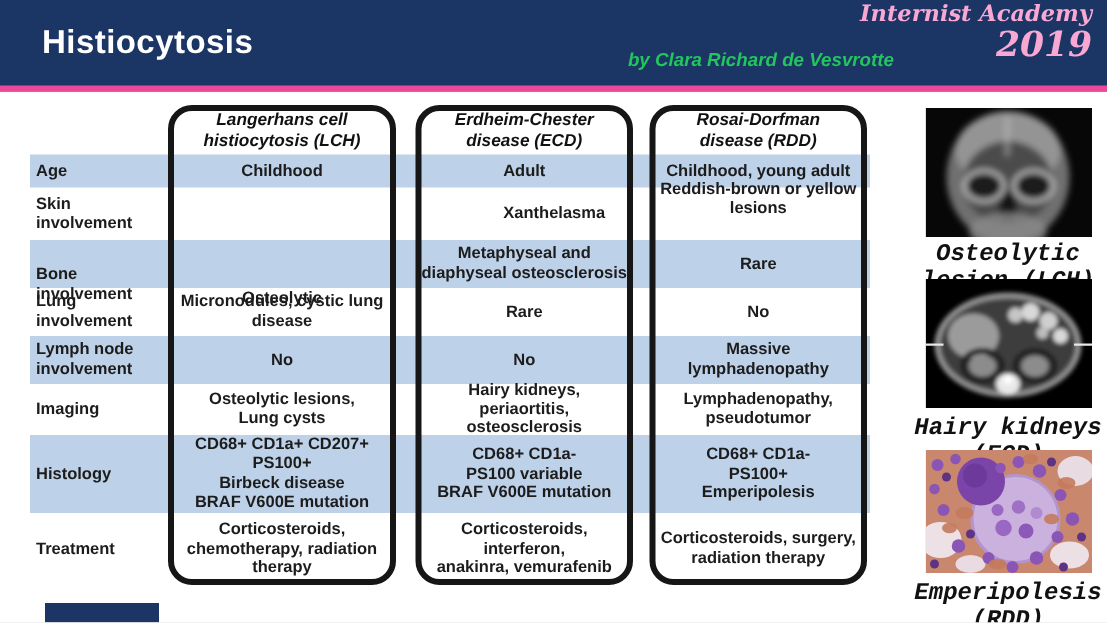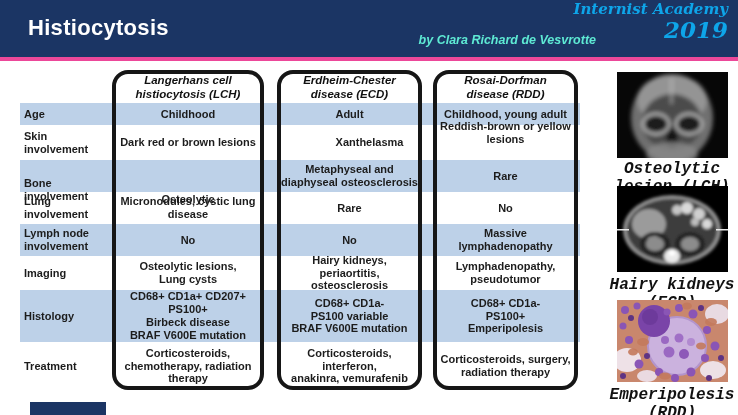--- a/index.html
+++ b/index.html
@@ -4,22 +4,22 @@
 <style>
   html,body{margin:0;padding:0;background:#e8e8e8;}
   .slide{
     position:relative;width:738px;height:415px;background:#ffffff;overflow:hidden;
     font-family:"Liberation Sans", sans-serif; -webkit-font-smoothing:antialiased;
   }
   .abs{position:absolute;box-sizing:border-box;}
   
   .header{left:0;top:0;width:738px;height:61px;background:#1b3564;border-bottom:4px solid #ec4899;}
   .slide-title{left:28px;top:15px;color:#ffffff;font-size:22px;font-weight:bold;letter-spacing:.3px;}
-  .byline{right:142px;top:33px;color:#5eead4;font-size:12.5px;font-weight:bold;font-style:italic;}
-  .academy{right:10px;top:2px;text-align:right;color:#0ea5e9;
+  .byline{right:142px;top:33px;color:#22c55e;font-size:12.5px;font-weight:bold;font-style:italic;}
+  .academy{right:10px;top:2px;text-align:right;color:#f9a8d4;
     font-family:"DejaVu Serif", cursive, serif;font-style:italic;font-weight:bold;line-height:1.05;}
   .academy .l1{font-size:15px;}
   .academy .l2{font-size:23px;margin-top:0px;}
   
   .band{left:20px;width:560px;z-index:0;}
   .band.blue{background:#bdd1e8;}
   .row-label{left:24px;width:88px;z-index:2;display:flex;align-items:center;
     font-size:11px;font-weight:bold;color:#1c1c1c;line-height:1.18;white-space:pre-line;}
   .cell{z-index:2;display:flex;align-items:center;justify-content:center;text-align:center;
     font-size:11px;font-weight:bold;color:#1c1c1c;line-height:1.18;white-space:pre-line;}
@@ -69,21 +69,20 @@
 involvement</div>
   <div class="abs row-label" style="top:192px;height:32px;">Lung
 involvement</div>
   <div class="abs row-label" style="top:224px;height:32px;">Lymph node
 involvement</div>
   <div class="abs row-label" style="top:256px;height:34px;">Imaging</div>
   <div class="abs row-label" style="top:290px;height:52px;">Histology</div>
   <div class="abs row-label" style="top:342px;height:48px;">Treatment</div>
 
   <div class="abs cell col-lch" style="top:103px;height:22px;">Childhood</div>
-  <div class="abs cell col-lch" style="top:125px;height:35px;">Dark red or brown lesions</div>
   <div class="abs cell col-lch" style="top:176px;height:47px;">Osteolytic</div>
   <div class="abs cell col-lch" style="top:192px;height:32px;">Micronodules, cystic lung
 disease</div>
   <div class="abs cell col-lch" style="top:224px;height:32px;">No</div>
   <div class="abs cell col-lch" style="top:256px;height:34px;">Osteolytic lesions,
 Lung cysts</div>
   <div class="abs cell col-lch" style="top:290px;height:52px;">CD68+ CD1a+ CD207+
 PS100+
 Birbeck disease
 BRAF V600E mutation</div>

